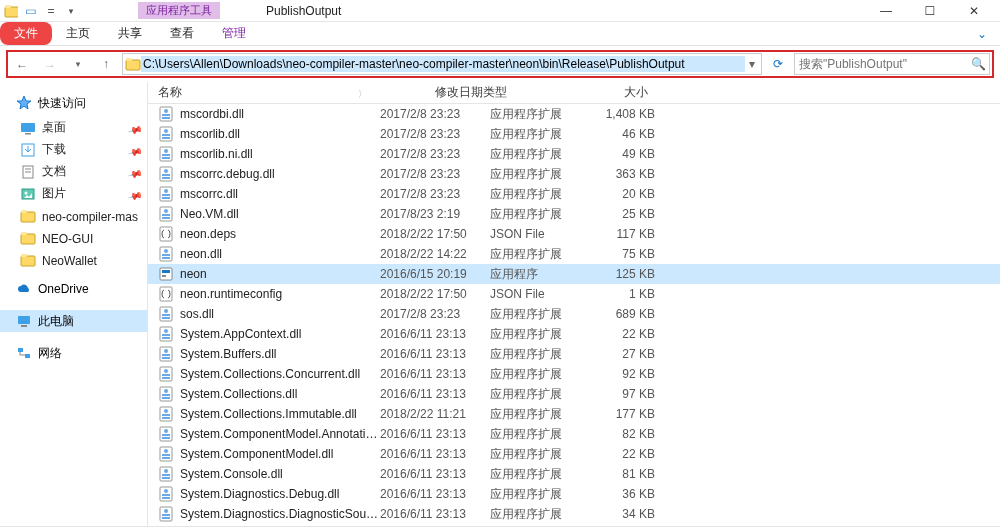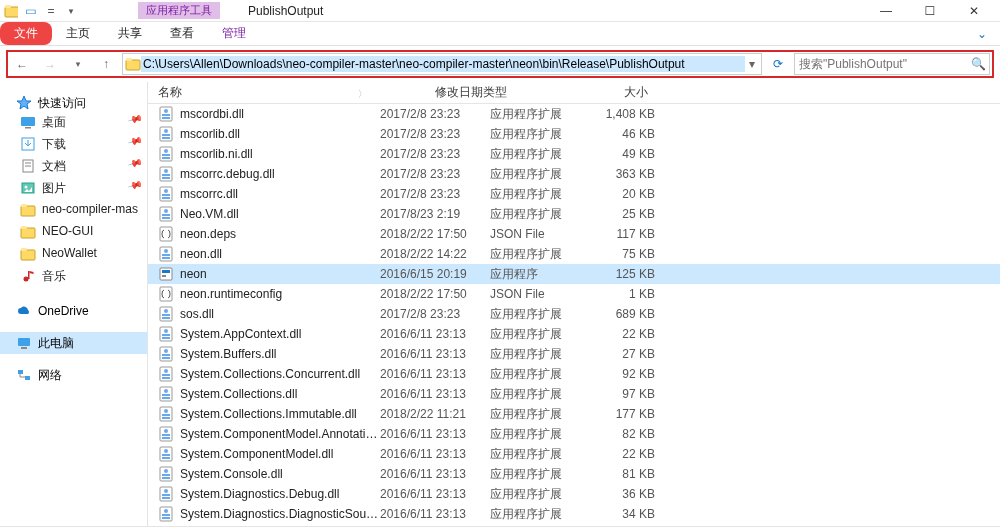--- a/index.html
+++ b/index.html
@@ -2,41 +2,41 @@
 <html><head>
 <meta charset="utf-8">
 <style>
 * { margin: 0; padding: 0; box-sizing: border-box; font-family: "Segoe UI", "Microsoft YaHei", sans-serif; font-size: 12px; }
 body { width: 1000px; height: 527px; background: #fff; overflow: hidden; }
 .titlebar { height: 22px; display: flex; align-items: center; padding: 0 4px; background: #fff; border-bottom: 1px solid #e5e5e5; }
 .titlebar .qat { display: flex; gap: 6px; align-items: center; }
 .titlebar .qat span { width: 14px; height: 14px; display: inline-flex; align-items: center; justify-content: center; }
 .titlebar .tooltab { margin-left: 60px; display: flex; flex-direction: column; align-items: center; }
 .titlebar .tooltab-label { background: #e1bee7; color: #7b1fa2; padding: 1px 8px; font-size: 11px; }
-.titlebar .wintitle { margin-left: 28px; color: #222; }
+.titlebar .wintitle { margin-left: 46px; color: #222; }
 .titlebar .winbtns { margin-left: auto; display: flex; }
 .titlebar .winbtns div { width: 44px; height: 22px; display: flex; align-items: center; justify-content: center; color: #333; }
 .ribbon { height: 24px; display: flex; align-items: stretch; border-bottom: 1px solid #e1e1e1; }
 .ribbon .filetab { background: #ef4444; color: #fff; padding: 0 14px; display: flex; align-items: center; border-radius: 8px; }
 .ribbon .tab { padding: 0 14px; display: flex; align-items: center; color: #222; }
 .ribbon .tab.active { color: #7b1fa2; }
 .ribbon .helpbtn { margin-left: auto; width: 36px; display: flex; align-items: center; justify-content: center; color: #1979ca; }
 .navbar { border: 2px solid #d62828; margin: 4px 6px; height: 28px; display: flex; align-items: center; gap: 4px; padding: 1px 2px; }
 .navbtn { width: 24px; height: 22px; display: flex; align-items: center; justify-content: center; color: #666; }
 .addressfield { flex: 1; display: flex; align-items: center; border: 1px solid #ccc; height: 22px; padding: 0 2px; background: #fff; }
 .addressfield .folder-ico { width: 16px; height: 16px; display: inline-block; }
 .addressfield input { flex: 1; border: none; outline: none; background: #cce8ff; color: #000; font-size: 12px; padding: 1px 2px; }
 .addressfield .drop { width: 14px; text-align: center; color: #666; }
 .navbar .refresh { width: 24px; color: #1979ca; display:flex;align-items:center;justify-content:center; }
 .searchbox { width: 196px; border: 1px solid #ccc; height: 22px; display: flex; align-items: center; padding: 0 4px; color: #888; }
 .searchbox input { border: none; outline: none; flex: 1; color: #888; }
 .searchbox .mag { width: 14px; }
 .main { display: flex; height: 444px; }
 .sidebar { width: 148px; border-right: 1px solid #e5e5e5; padding-top: 10px; overflow: hidden; }
-.side-item { display: flex; align-items: flex-start; height: 22px; padding-left: 20px; color: #222; gap: 6px; }
+.side-item { display: flex; align-items: flex-end; height: 22px; padding-left: 20px; color: #222; gap: 6px; }
 .side-header { font-weight: normal; padding-left: 16px; display:flex; align-items:center; gap:6px; height:22px; }
 .pin { margin-left: auto; margin-right: 6px; color: #7a7a7a; font-size: 10px; transform: rotate(30deg); }
 .spacer { height: 10px; }
 .filepane { flex: 1; display: flex; flex-direction: column; }
 .columns { display: flex; height: 22px; border-bottom: 1px solid #e5e5e5; color: #3a3a3a; align-items: center; }
 .col-name { width: 225px; padding-left: 10px; display:flex; align-items:flex-end; gap:12px; }
 .col-date { width: 110px; text-align: right; }
 .col-type { width: 105px; }
 .col-size { width: 80px; text-align: right; padding-right: 20px; }
 .rows { overflow-y: auto; flex: 1; }
@@ -217,26 +217,20 @@
             <use href="#i-folder"></use>
           </svg>
           <span>NEO-GUI</span>
         </div>
         <div class="side-item">
           <svg width="16" height="16">
             <use href="#i-folder"></use>
           </svg>
           <span>NeoWallet</span>
         </div>
-        <div class="side-item">
-          <svg width="16" height="16">
-            <use href="#i-music"></use>
-          </svg>
-          <span>音乐</span>
-        </div>
       </div>
     <div class="spacer"></div>
     <div class="side-header">
         <svg width="16" height="16">
           <use href="#i-cloud"></use>
         </svg>
         <span>OneDrive</span>
       </div>
     <div class="spacer"></div>
     <div class="side-header sel" style="background:#cce8ff">

